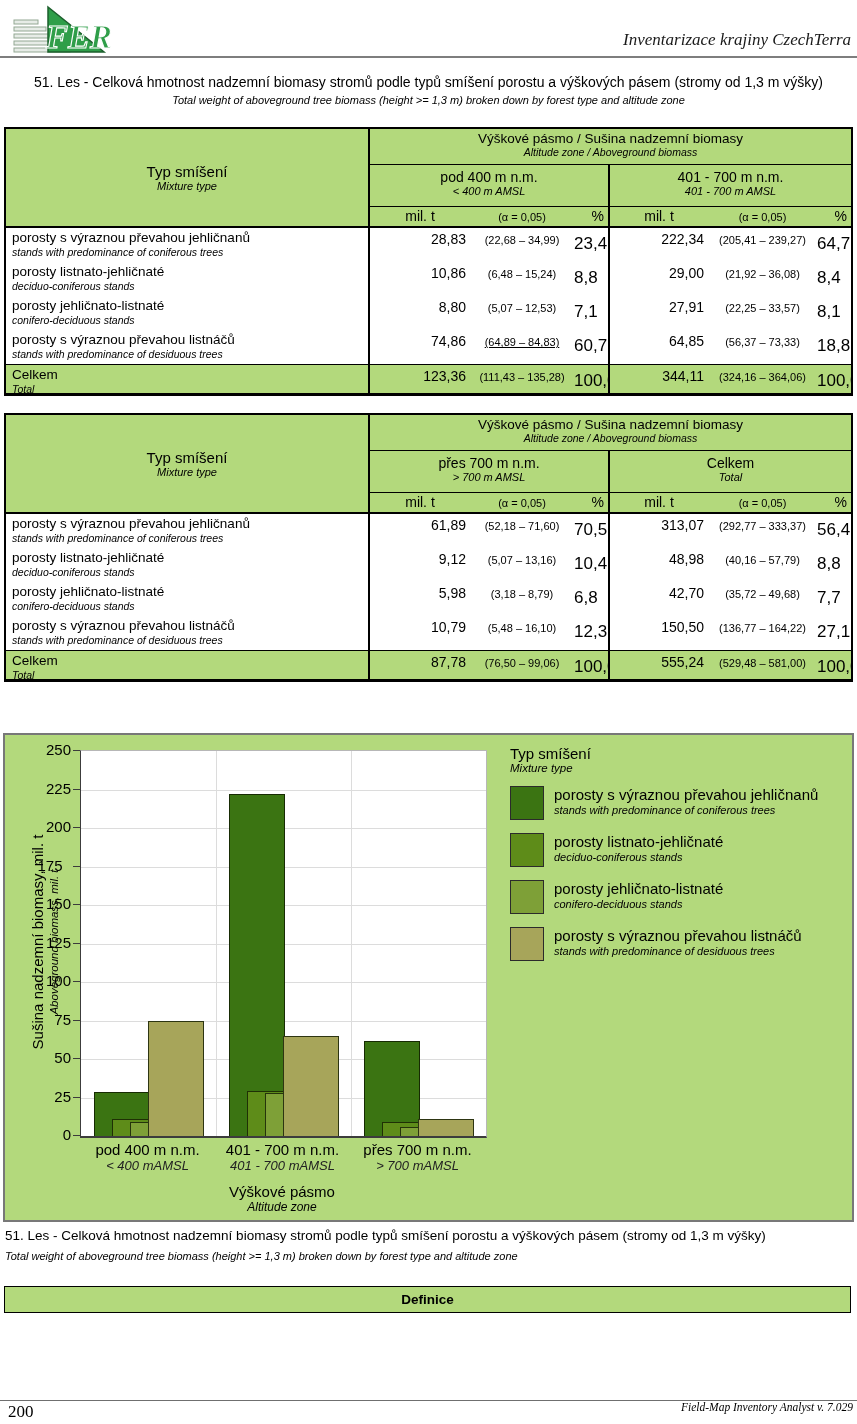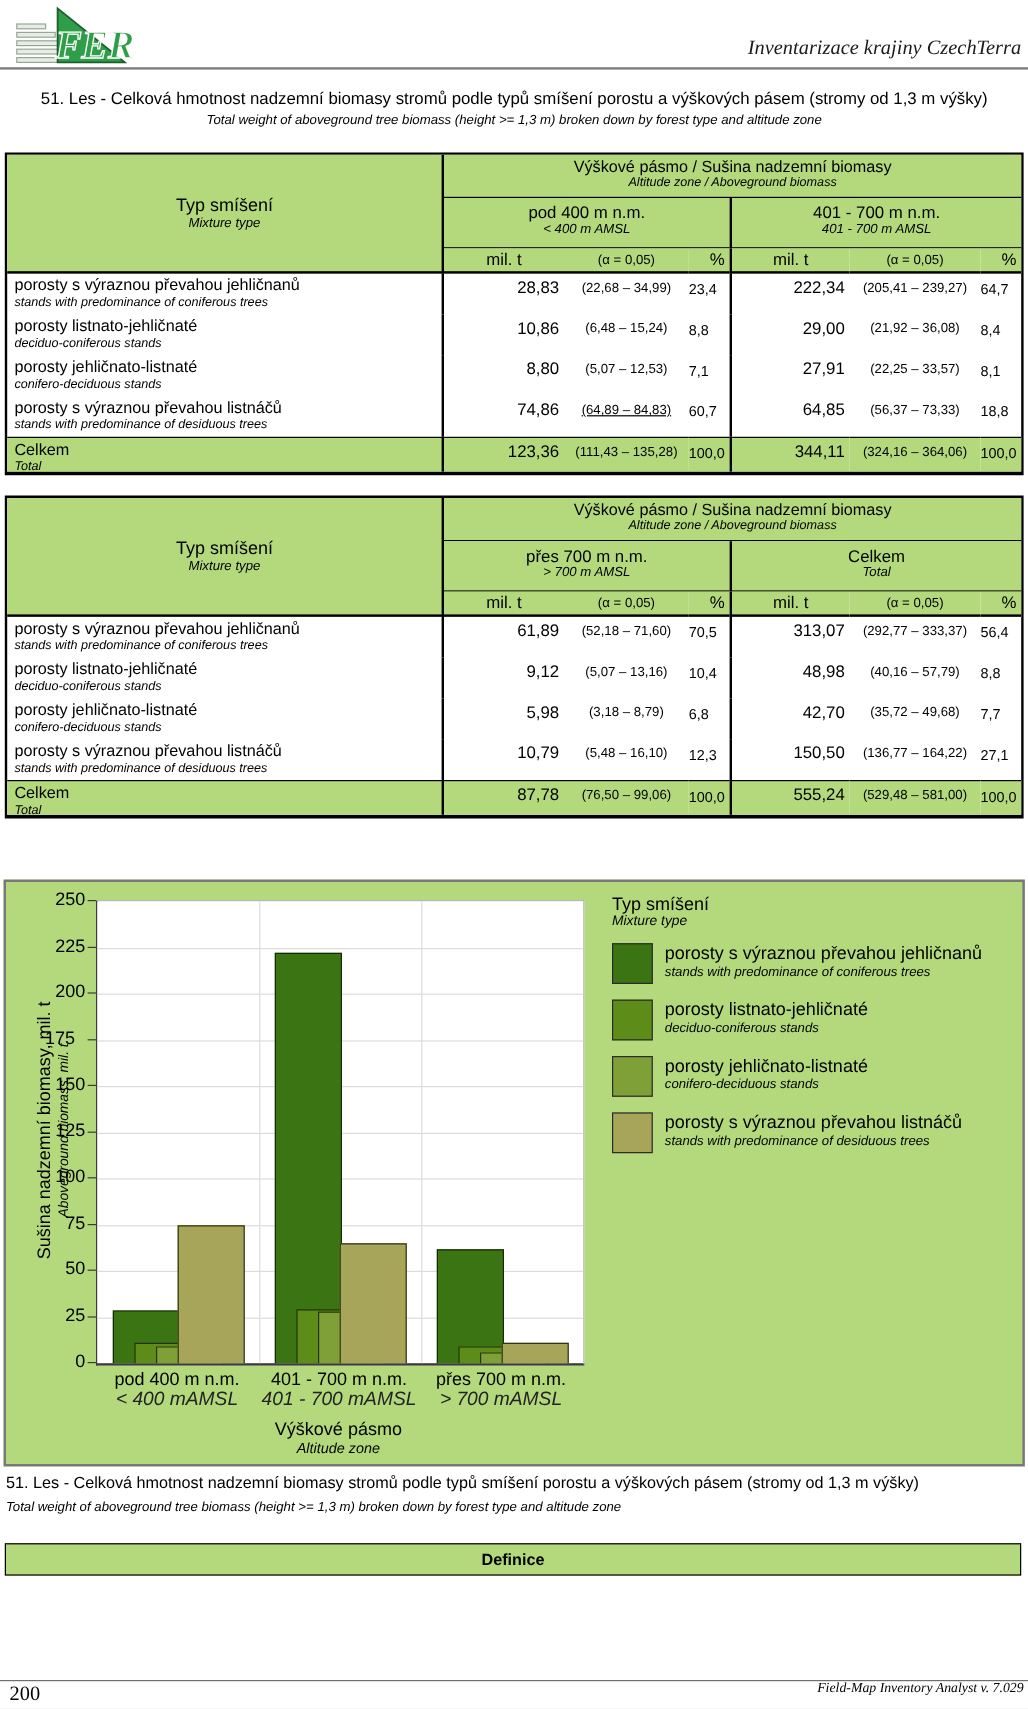--- a/index.html
+++ b/index.html
@@ -33,35 +33,35 @@
   .zone{text-align:center;padding-top:4px;}
   .zone .cs{font-size:14px;} .zone .en{font-size:11px;}
   .unit-v{font-size:14px;text-align:center;padding-top:1px;}
   .unit-a{font-size:11px;text-align:center;padding-top:4px;}
   .unit-p{font-size:14px;text-align:right;padding:1px 4px 0 0;}
   .lbl{padding:2px 0 0 6px;}
   .lbl .cs{font-size:13.5px;line-height:16px;white-space:nowrap;}
   .lbl .en{font-size:10.5px;line-height:13px;white-space:nowrap;}
   .v{font-size:14px;text-align:right;padding:3px 4px 0 0;}
   .ci{font-size:11px;text-align:center;padding-top:6px;white-space:nowrap;}
-  .p{font-size:12px;text-align:left;padding:6px 16px 0 0;}
+  .p{font-size:17px;text-align:center;padding:6px 16px 0 0;}
 
   
   #chart-panel{left:3px;top:733px;width:851px;height:489px;background:#b3d97c;
                border:2px solid #787878;box-sizing:border-box;}
   #plot{position:absolute;left:75px;top:15px;width:405px;height:385px;background:#fff;
         border-top:1px solid #b7b7b7;border-right:1px solid #b7b7b7;
         border-left:1px solid #3c3c3c;border-bottom:2px solid #3c3c3c;}
   .gl-h{position:absolute;left:0;width:405px;height:1px;background:#dcdcdc;}
   .gl-v{position:absolute;top:0;width:1px;height:385px;background:#dcdcdc;}
   .bar{position:absolute;bottom:0;box-sizing:border-box;border:1px solid rgba(15,25,0,.8);border-bottom:none;}
   .ytick{position:absolute;width:42px;text-align:right;font-size:15px;}
   .ymark{position:absolute;width:7px;height:1px;background:#3c3c3c;}
   .xlab{position:absolute;width:170px;text-align:center;}
-  .xlab .cs{font-size:15px;white-space:nowrap;} .xlab .en{font-size:16px;color:#222;}
+  .xlab .cs{font-size:15px;white-space:nowrap;} .xlab .en{font-size:13px;color:#222;}
   #xtitle{position:absolute;left:177px;top:448px;width:200px;text-align:center;}
   #xtitle .cs{font-size:15px;} #xtitle .en{font-size:12px;}
   #ytitle{position:absolute;left:40px;top:207px;transform:translate(-50%,-50%) rotate(-90deg);
           text-align:center;white-space:nowrap;}
   #ytitle .cs{font-size:15px;line-height:19px;} #ytitle .en{font-size:11.5px;line-height:15px;}
   #legend{position:absolute;left:505px;top:10px;width:335px;}
   #legend-title-cs{font-size:15px;} #legend-title-en{font-size:11.5px;margin-bottom:12px;}
   .lentry{display:flex;margin-bottom:13px;}
   .lswatch{width:34px;height:34px;border:1px solid #2b2b2b;box-sizing:border-box;flex:none;}
   .ltext{margin-left:10px;}

